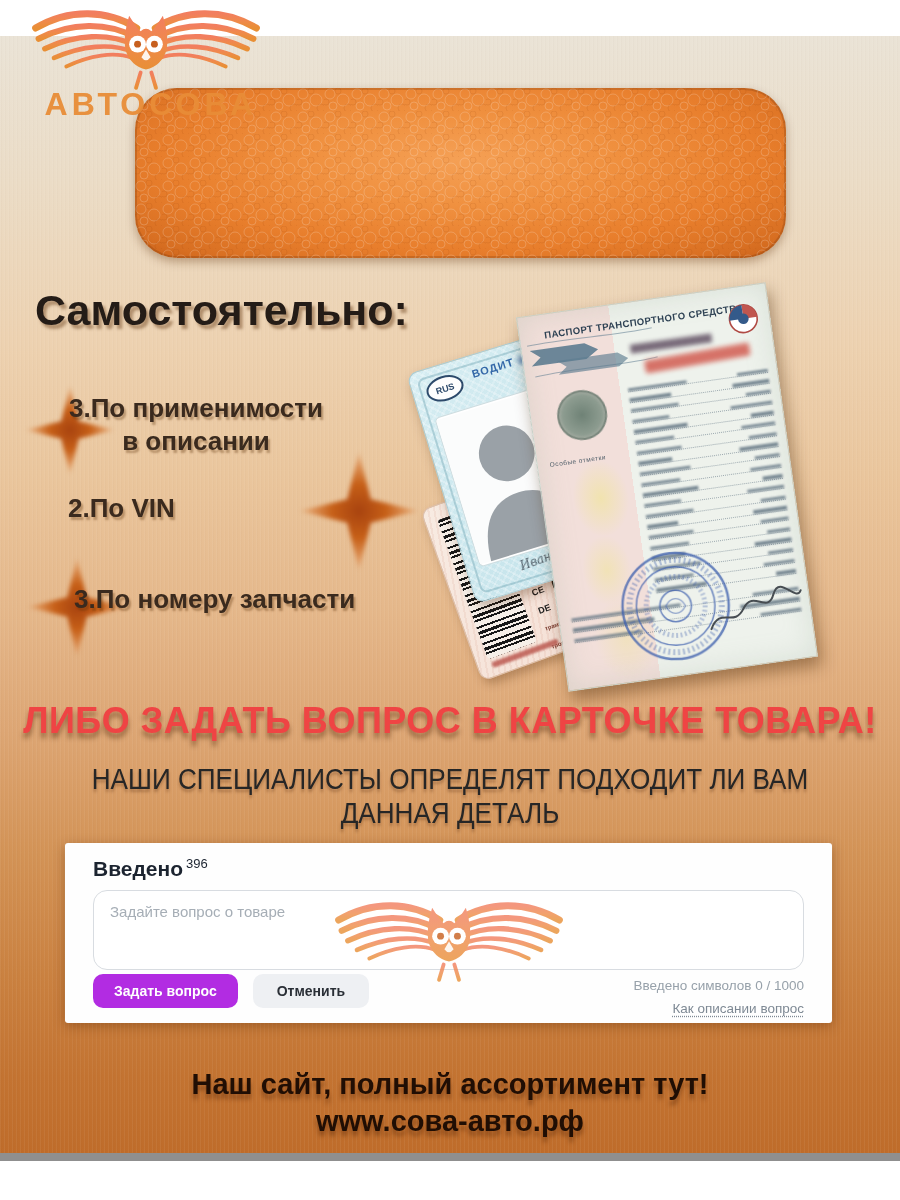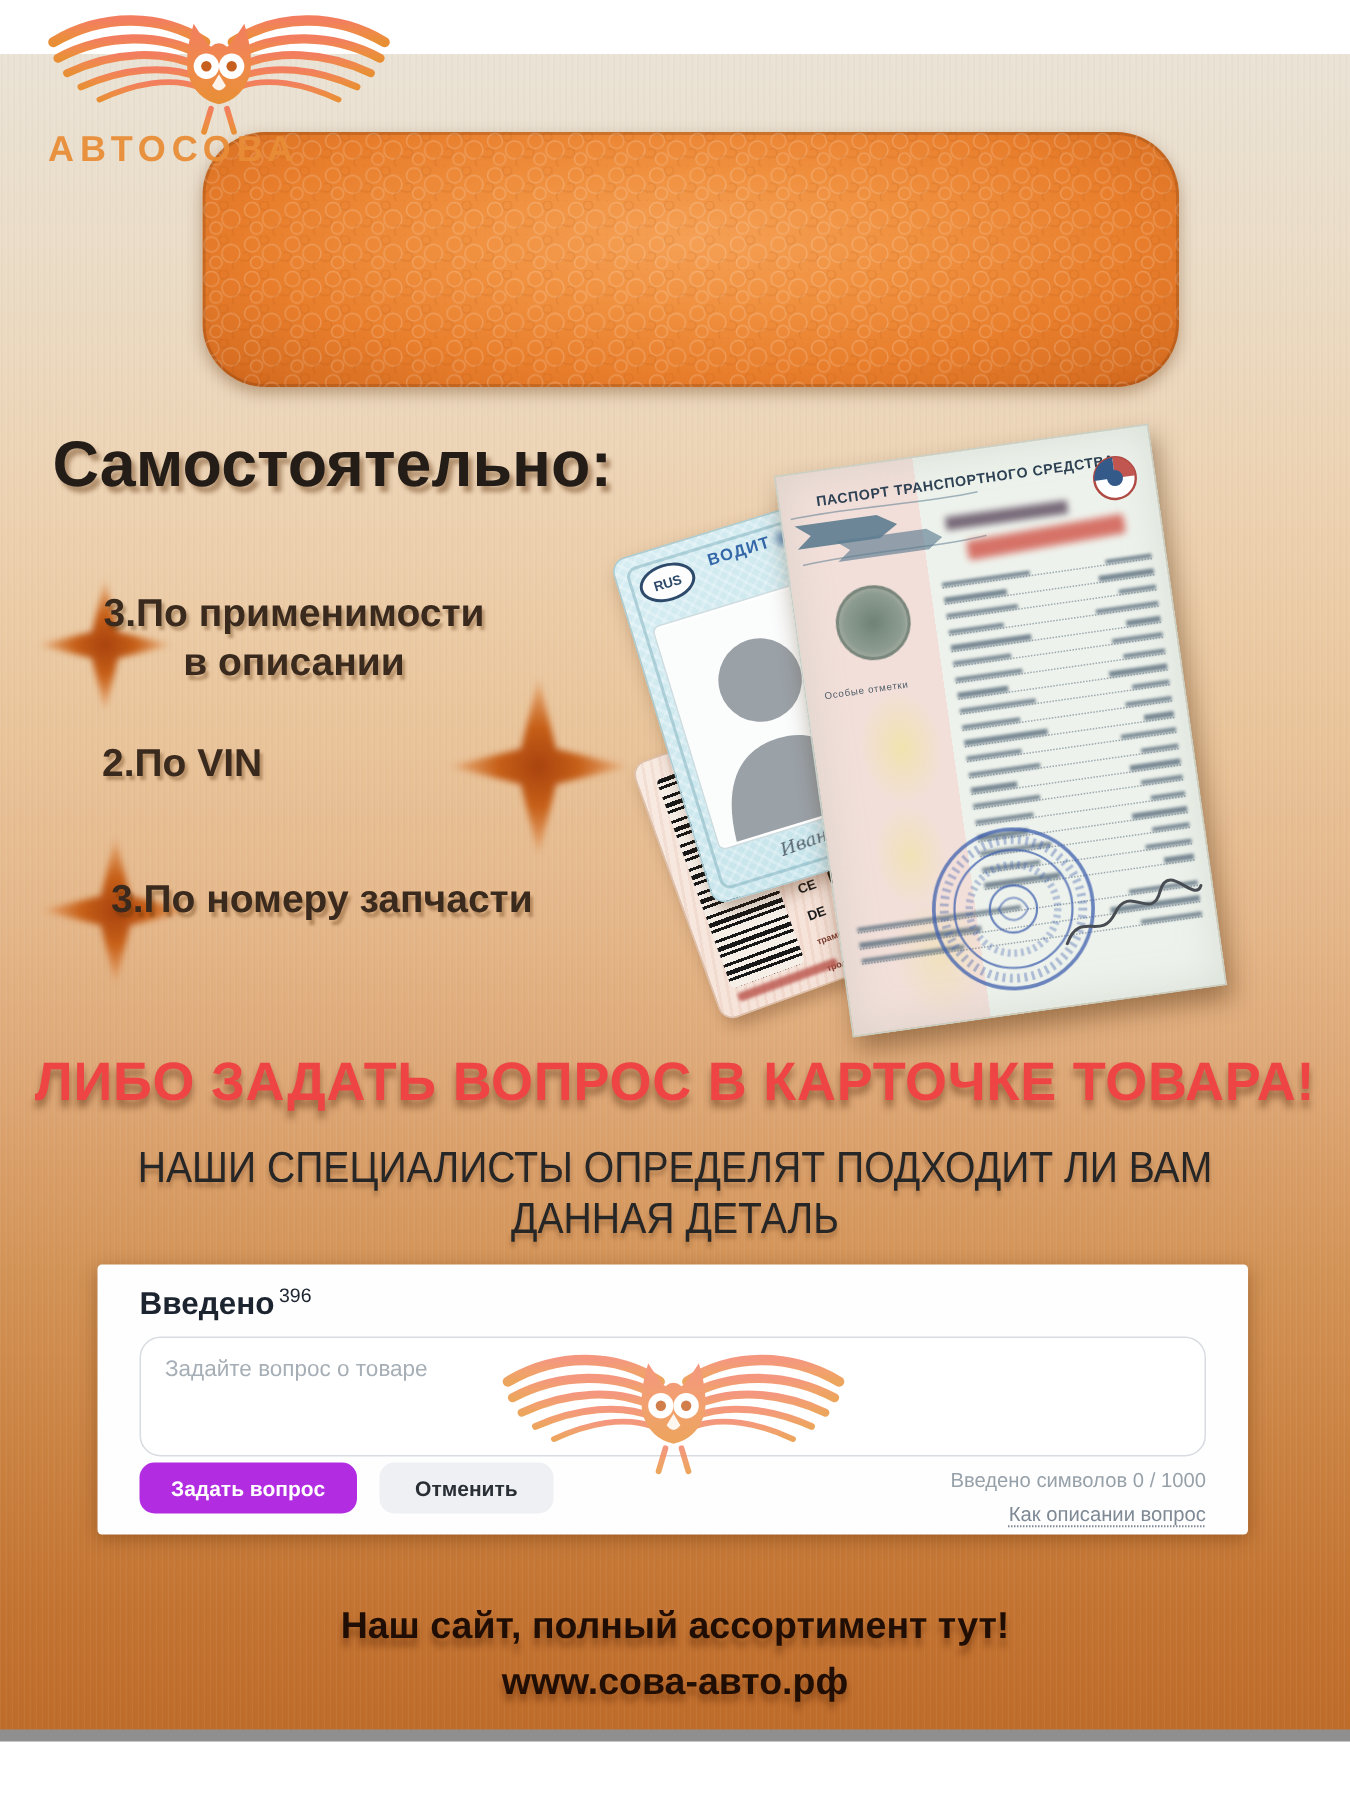--- a/index.html
+++ b/index.html
@@ -19,22 +19,22 @@
   .sparkle{position:absolute;filter:blur(2px);z-index:2;}
   .sparkle::before{content:"";position:absolute;inset:0;
       clip-path:polygon(50% 0%,60% 40%,100% 50%,60% 60%,50% 100%,40% 60%,0% 50%,40% 40%);
       background:radial-gradient(circle at 50% 50%,#a8430f 0%,#c65f17 32%,rgba(216,120,50,.55) 58%,rgba(216,120,50,0) 78%);}
   .sp1{left:26px;top:386px;width:88px;height:88px;}
   .sp2{left:300px;top:452px;width:118px;height:118px;}
   .sp3{left:28px;top:558px;width:98px;height:98px;}
   
   .logo{position:absolute;left:2px;top:2px;width:290px;height:130px;z-index:4;}
   .logo-owl{position:absolute;left:0;top:0;width:288px;height:92px;}
-  .logo-text{position:absolute;left:30px;top:84px;width:225px;text-align:left;
-      font-size:24px;font-weight:bold;letter-spacing:4px;color:rgba(232,140,55,.95);}
+  .logo-text{position:absolute;left:30px;top:84px;width:225px;text-align:right;
+      font-size:32px;font-weight:bold;letter-spacing:4px;color:rgba(232,140,55,.95);}
   
   .banner{position:absolute;left:135px;top:88px;width:651px;height:170px;border-radius:42px;
       z-index:3;overflow:hidden;
       background:radial-gradient(ellipse at 50% 42%,#f5a055 0%,#f09140 32%,#e87e2c 65%,#d86f22 88%,#c96018 100%);
       box-shadow:0 4px 10px rgba(90,40,0,.35), inset 0 0 0 2px rgba(70,25,0,.18);}
   .banner .mosaic{position:absolute;inset:0;opacity:.55;}
   .banner-text{position:relative;z-index:1;padding-top:23px;text-align:center;
       font-size:40px;line-height:52px;font-weight:800;color:#1c1713;
       text-shadow:0 3px 4px rgba(110,45,0,.35);}
   
@@ -136,21 +136,21 @@
   .qa-textarea::placeholder{color:#a6aeb6;}
   .qa-actions{display:flex;align-items:flex-start;margin-top:4px;}
   .btn-submit{background:#b22ce2;color:#fff;font-weight:bold;font-size:14px;border:none;
       border-radius:10px;padding:9px 21px;font-family:"Liberation Sans",sans-serif;cursor:pointer;}
   .btn-cancel{background:#eef0f3;color:#2a2f36;font-weight:bold;font-size:14px;border:none;
       border-radius:10px;padding:9px 24px;margin-left:15px;font-family:"Liberation Sans",sans-serif;cursor:pointer;}
   .qa-meta{margin-left:auto;text-align:right;font-size:13.5px;color:#97a1aa;line-height:23px;}
   .qa-help{color:#7e8994;text-decoration:underline dotted;text-underline-offset:3px;cursor:pointer;}
   
   .footer{position:absolute;left:0;top:1066px;width:900px;text-align:center;z-index:2;
-      font-size:25px;font-weight:bold;color:#200e04;line-height:37px;
+      font-size:29px;font-weight:bold;color:#200e04;line-height:37px;
       text-shadow:0 5px 4px rgba(82,33,4,.45);}
   .hidden-defs{position:absolute;width:0;height:0;overflow:hidden;}
 </style>
 </head>
 <body>
 
 <svg class="hidden-defs" aria-hidden="true">
   <defs>
     <linearGradient id="owlGrad" x1="0" y1="0" x2="0" y2="1">
       <stop offset="0" stop-color="#f27e5f"></stop>

